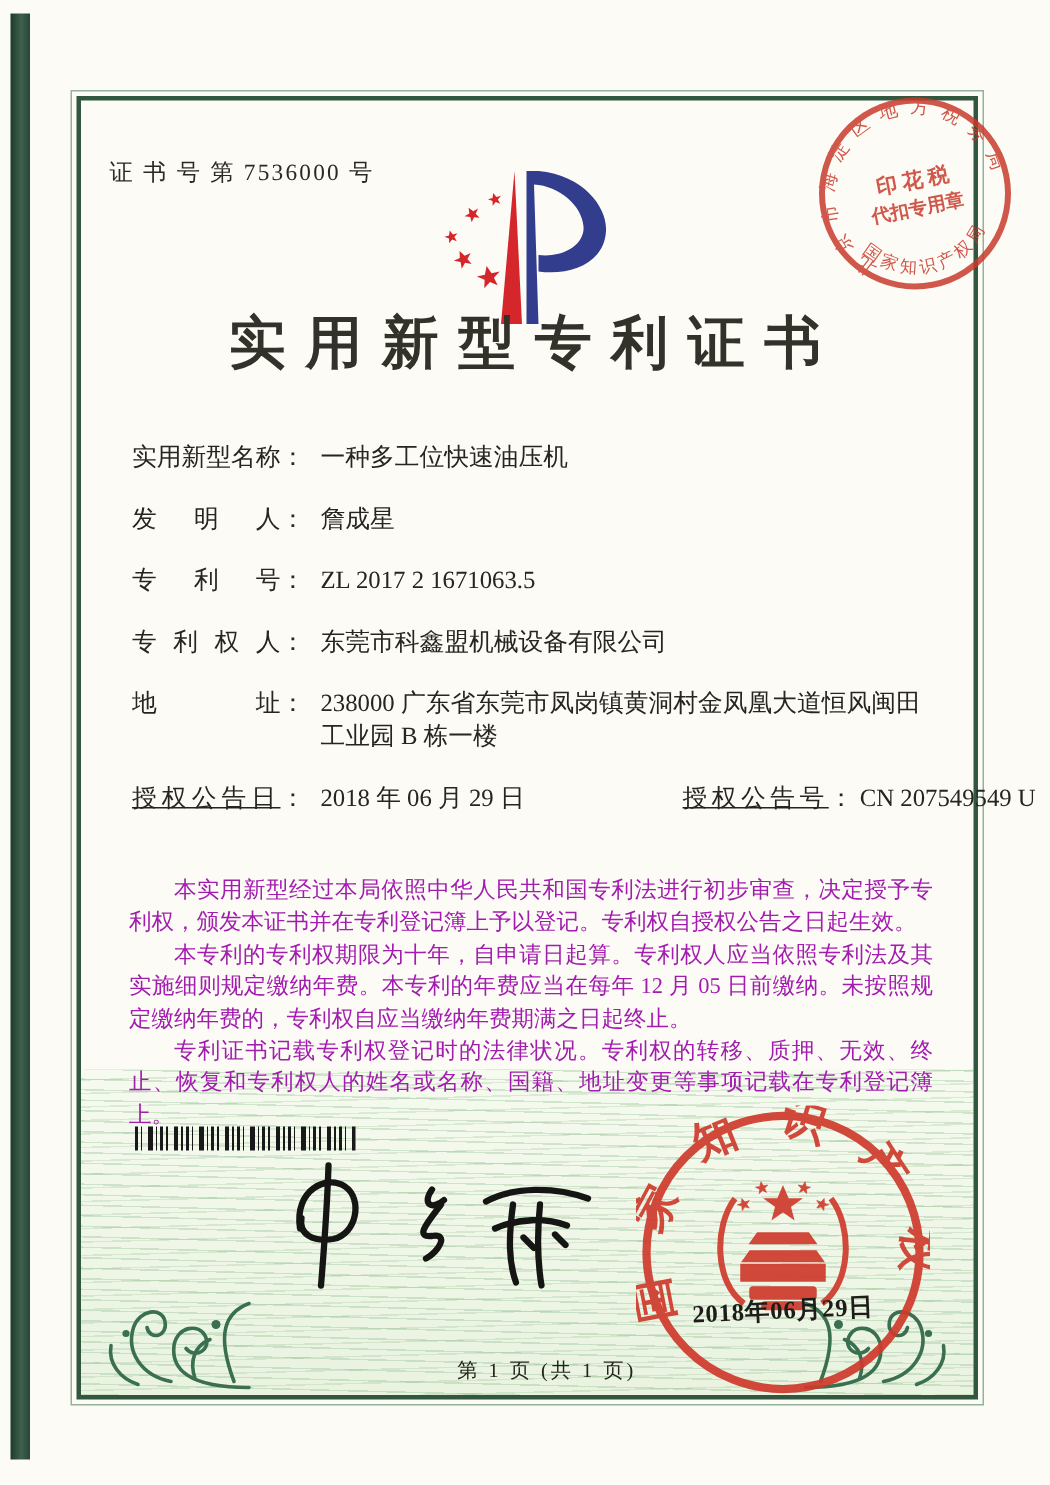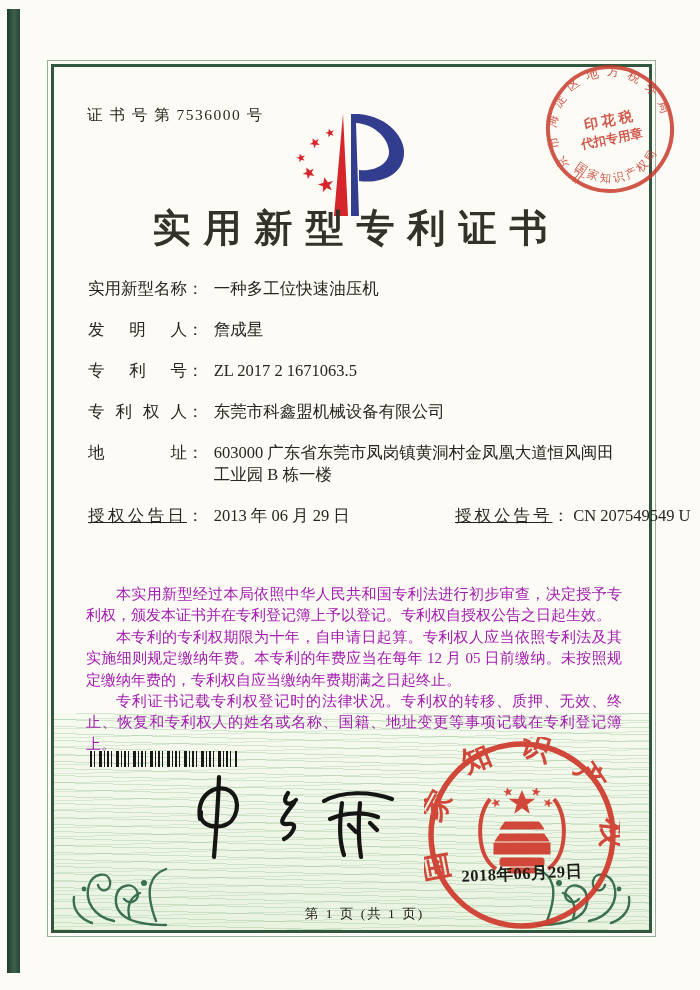--- a/index.html
+++ b/index.html
@@ -4,27 +4,27 @@
 <style>
   html,body{margin:0;padding:0;background:#ffffff;}
   .page{position:relative;width:700px;height:990px;background:#fcfbf5;overflow:hidden;
         font-family:"Liberation Serif","DejaVu Serif",serif;color:#26251f;}
   .spine{position:absolute;left:7px;top:9px;width:13px;height:964px;
          background:linear-gradient(90deg,#1e3a2c,#3f614c 55%,#27453a);}
   .frame-outer{position:absolute;left:47px;top:60px;width:609px;height:877px;
          border:1px solid #93b29b;box-sizing:border-box;}
   .frame-inner{position:absolute;left:51px;top:64px;width:601px;height:869px;
          border:3px solid #31573f;box-sizing:border-box;}
-  .cert-no{position:absolute;left:87px;top:105px;font-size:15.5px;letter-spacing:1.5px;color:#2a2922;}
+  .cert-no{position:absolute;left:73px;top:105px;font-size:15.5px;letter-spacing:1.5px;color:#2a2922;}
   .logo{position:absolute;left:284px;top:109px;width:126px;height:128px;}
   .stamp{position:absolute;left:542px;top:61px;width:136px;height:136px;
          transform:rotate(-11deg);opacity:.93;z-index:6;}
   .title{position:absolute;left:0;top:203px;width:700px;text-align:center;
          font-size:38px;font-weight:bold;letter-spacing:13px;text-indent:13px;color:#32312a;}
-  .fields{position:absolute;left:88px;top:278px;width:545px;font-size:16.5px;}
+  .fields{position:absolute;left:88px;top:294px;width:545px;font-size:16.5px;}
   .frow{position:relative;margin-bottom:19px;line-height:22px;}
   .f-label{display:inline-block;width:99px;text-align:justify;text-align-last:justify;vertical-align:top;}
   .f-colon{display:inline-block;vertical-align:top;}
   .f-value{display:inline-block;max-width:415px;vertical-align:top;margin-left:6px;}
   .grant-right{position:absolute;left:367px;top:0;white-space:nowrap;}
   .gr-label{letter-spacing:3px;text-decoration:underline;}
   .body-text{position:absolute;left:86px;top:584px;width:536px;font-size:15px;
          line-height:21.4px;text-align:justify;color:#a21caf;}
   .body-text p{margin:0;text-indent:2em;}
   .band{position:absolute;left:54px;top:713px;width:595px;height:217px;
@@ -183,25 +183,25 @@
     <div class="frow">
       <span class="f-label">专利号</span><span class="f-colon">：</span>
       <span class="f-value">ZL 2017 2 1671063.5</span>
     </div>
     <div class="frow">
       <span class="f-label">专利权人</span><span class="f-colon">：</span>
       <span class="f-value">东莞市科鑫盟机械设备有限公司</span>
     </div>
     <div class="frow">
       <span class="f-label">地址</span><span class="f-colon">：</span>
-      <span class="f-value" style="width:415px;">603000 广东省东莞市凤岗镇黄洞村金凤凰大道恒风闽田工业园 B 栋一楼</span>
+      <span class="f-value" style="width:415px;">238000 广东省东莞市凤岗镇黄洞村金凤凰大道恒风闽田工业园 B 栋一楼</span>
     </div>
     <div class="frow">
       <span class="f-label gr-label">授权公告日</span><span class="f-colon">：</span>
-      <span class="f-value">2013 年 06 月 29 日</span>
+      <span class="f-value">2018 年 06 月 29 日</span>
       <span class="grant-right">
         <span class="gr-label">授权公告号</span><span>：</span>
         <span>CN 207549549 U</span>
       </span>
     </div>
   </div>
 
   <div class="body-text">
     <p>本实用新型经过本局依照中华人民共和国专利法进行初步审查，决定授予专利权，颁发本证书并在专利登记簿上予以登记。专利权自授权公告之日起生效。</p>
     <p>本专利的专利权期限为十年，自申请日起算。专利权人应当依照专利法及其实施细则规定缴纳年费。本专利的年费应当在每年 12 月 05 日前缴纳。未按照规定缴纳年费的，专利权自应当缴纳年费期满之日起终止。</p>

